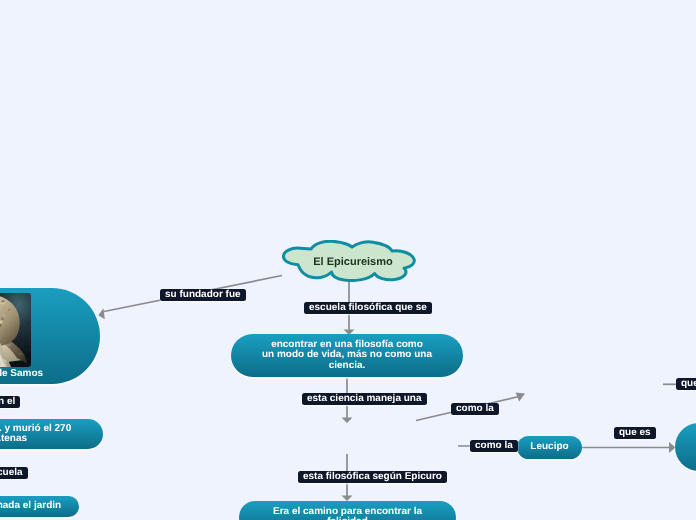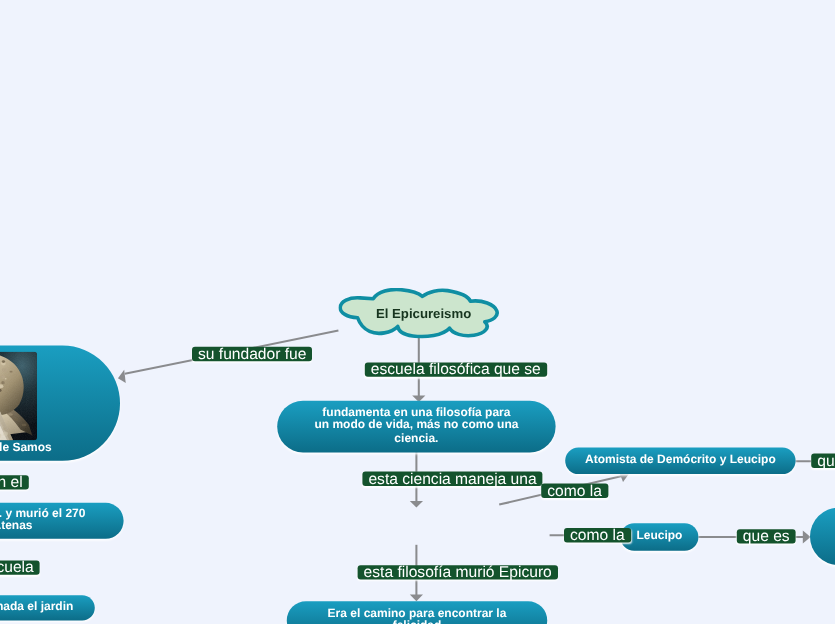--- a/index.html
+++ b/index.html
@@ -7,23 +7,23 @@
   body{width:696px;height:520px;overflow:hidden;background:#eff3fd;
        font-family:"Liberation Sans",sans-serif;-webkit-font-smoothing:antialiased;text-rendering:geometricPrecision;}
   #stage{position:relative;width:696px;height:520px;overflow:hidden;}
   svg.links{position:absolute;left:0;top:0;width:696px;height:520px;pointer-events:none;}
   .node{position:absolute;box-sizing:border-box;display:flex;align-items:center;justify-content:center;
         color:#fff;font-weight:bold;text-align:center;
         background:linear-gradient(180deg,#1a9ec1 0%,#0c6d88 100%);
         box-shadow:0 1.5px 2px rgba(255,255,255,.95);
         font-size:10px;line-height:10.2px;letter-spacing:0px;}
   .node span{display:block;padding:0 10px;white-space:pre-line;}
-  .chip{position:absolute;box-sizing:border-box;background:#14532d;color:#fff;border-radius:2.5px;
-        font-size:13px;line-height:12px;height:12px;padding:0 5px;white-space:nowrap;
-        box-shadow:0 1px 1.5px rgba(255,255,255,.9);font-weight:400;}
+  .chip{position:absolute;box-sizing:border-box;background:#0f172a;color:#fff;border-radius:2.5px;
+        font-size:10px;line-height:12px;height:12px;padding:0 5px;white-space:nowrap;
+        box-shadow:0 1px 1.5px rgba(255,255,255,.9);font-weight:700;}
   .cloudtext{position:absolute;color:#17351f;font-weight:bold;font-size:11px;
              width:100%;text-align:center;}
   .bustimg{position:absolute;border-radius:3px;overflow:hidden;left:69px;top:5px;width:63px;height:74px;}
   .cloudwrap{position:absolute;left:282px;top:240px;width:134px;height:42px;}
   .cloudtext{left:4px;top:16px;}
 
   .n-fundador{border-radius:48px;left:-101px;top:288px;width:201px;height:96px;justify-content:center;
               align-items:flex-end;padding-bottom:5px;}
   .n-fundador span{width:100%;text-align:center;padding:0 6px;}
   .n-nacio{border-radius:15px;left:-109px;top:419px;width:212px;height:30px;}
@@ -36,21 +36,21 @@
   .n-right2{left:675px;top:423px;width:70px;height:48px;border-radius:24px;}
 
   .c-fundador{left:160px;top:289px;}
   .c-nacio{left:-7px;top:396px;}
   .c-jardin{left:-8px;top:467px;}
   .c-escuela{left:304px;top:302px;}
   .c-doctrina{left:302px;top:393px;}
   .c-filosofia{left:298px;top:471px;}
   .c-comola1{left:451px;top:403px;}
   .c-comola2{left:470px;top:440px;}
-  .c-quees{left:614px;top:441px;}
+  .c-quees{left:614px;top:427px;}
   .c-qued{left:676px;top:378px;}
 </style>
 </head>
 <body>
 
 <div id="stage">
 
   <svg class="links" viewBox="0 0 696 520">
     <defs>
       <linearGradient id="ng" x1="0" y1="0" x2="0" y2="1">
@@ -344,45 +344,42 @@
   <div class="node n-nacio">
     <span>Nació el 341 a.C. y murió el 270
 C. en Atenas</span>
   </div>
 
   <div class="node n-jardin">
     <span>Fundó la escuela llamada el jardin</span>
   </div>
 
   <div class="node n-fundamenta">
-    <span>fundamenta en una filosofía para
+    <span>encontrar en una filosofía como
 un modo de vida, más no como una
 ciencia.</span>
   </div>
 
 
   <div class="node n-camino">
     <span>Era el camino para encontrar la
 felicidad</span>
   </div>
 
-  <div class="node n-atomista">
-    <span>Atomista de Demócrito y Leucipo</span>
-  </div>
 
   <div class="node n-eidola">
     <span>Leucipo</span>
   </div>
 
   <div class="node n-right2"></div>
 
   <div class="chip c-fundador">su fundador fue</div>
   <div class="chip c-nacio">n el</div>
   <div class="chip c-jardin">cuela</div>
   <div class="chip c-escuela">escuela filosófica que se</div>
   <div class="chip c-doctrina">esta ciencia maneja una</div>
-  <div class="chip c-filosofia">esta filosofía murió Epicuro</div>
+  <div class="chip c-filosofia">esta filosófica según Epicuro</div>
   <div class="chip c-comola1">como la</div>
   <div class="chip c-comola2">como la</div>
   <div class="chip c-quees">que es</div>
   <div class="chip c-qued">que d</div>
 
 </div>
 
 </body></html>

